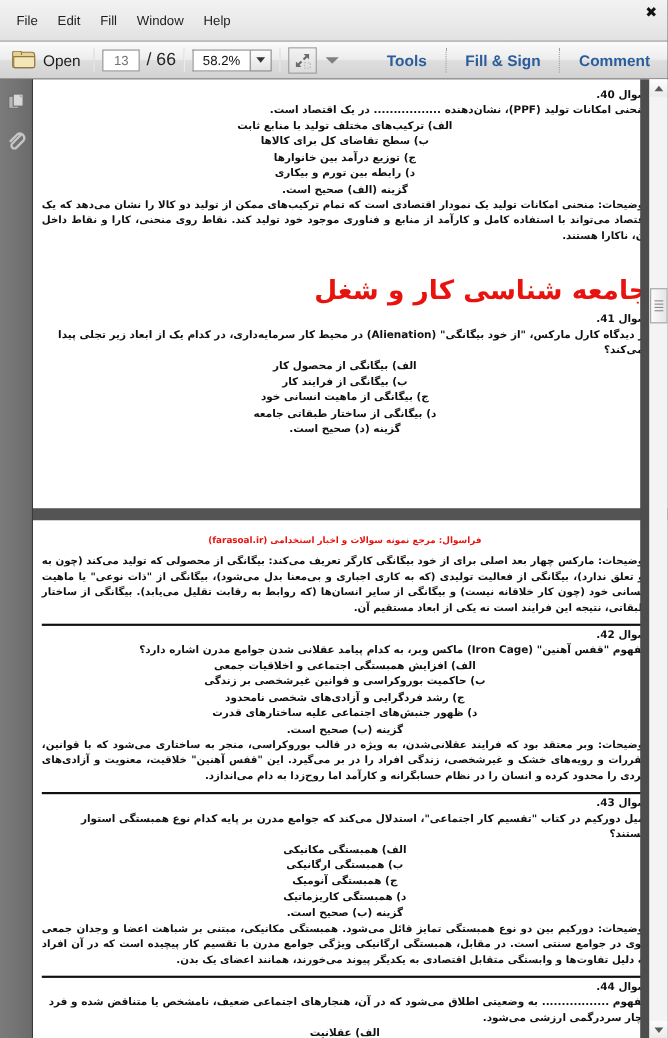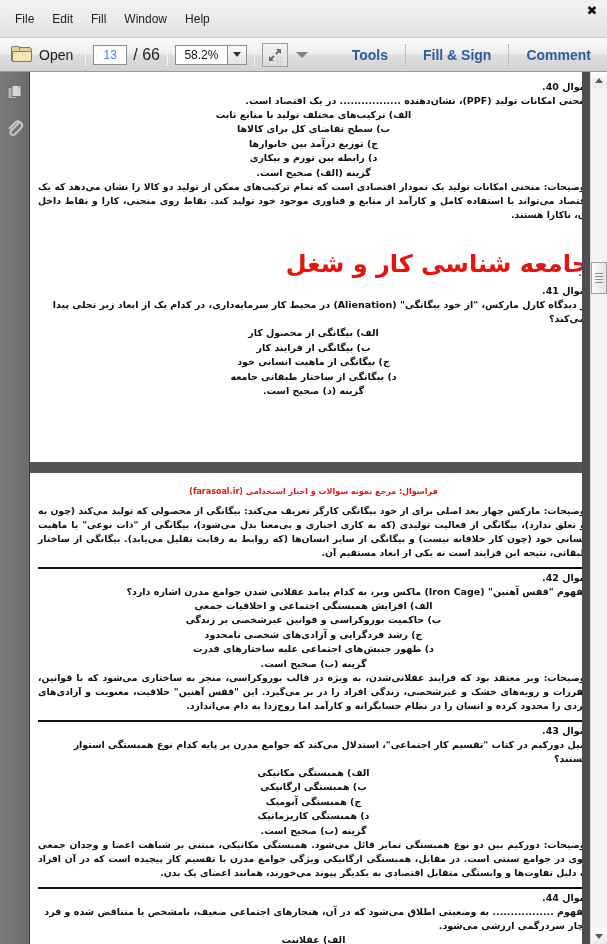--- a/index.html
+++ b/index.html
@@ -88,21 +88,21 @@
     border-radius: 2px 2px 0 0;
   }
   .folder .front {
     position: absolute; left: 1px; top: 5px; width: 20px; height: 11px;
     background: #f5e6b8; border: 1px solid #8f7a45; border-radius: 0 0 2px 2px;
   }
 
   .pagebox {
     width: 34px; height: 20px;
     background: #fff; border: 1px solid #8d8d8d;
-    font-size: 12px; color: #3b82f6;
+    font-size: 12px; color: #737373;
     text-align: center; line-height: 18px;
     font-family: "Liberation Sans", sans-serif;
     outline: none;
   }
   .pagetotal {
     font-size: 16px; color: #222; margin-left: 6px; white-space: nowrap;
   }
   .zoombox {
     width: 52px; height: 20px;
     background: #fff; border: 1px solid #8d8d8d; border-right: none;

